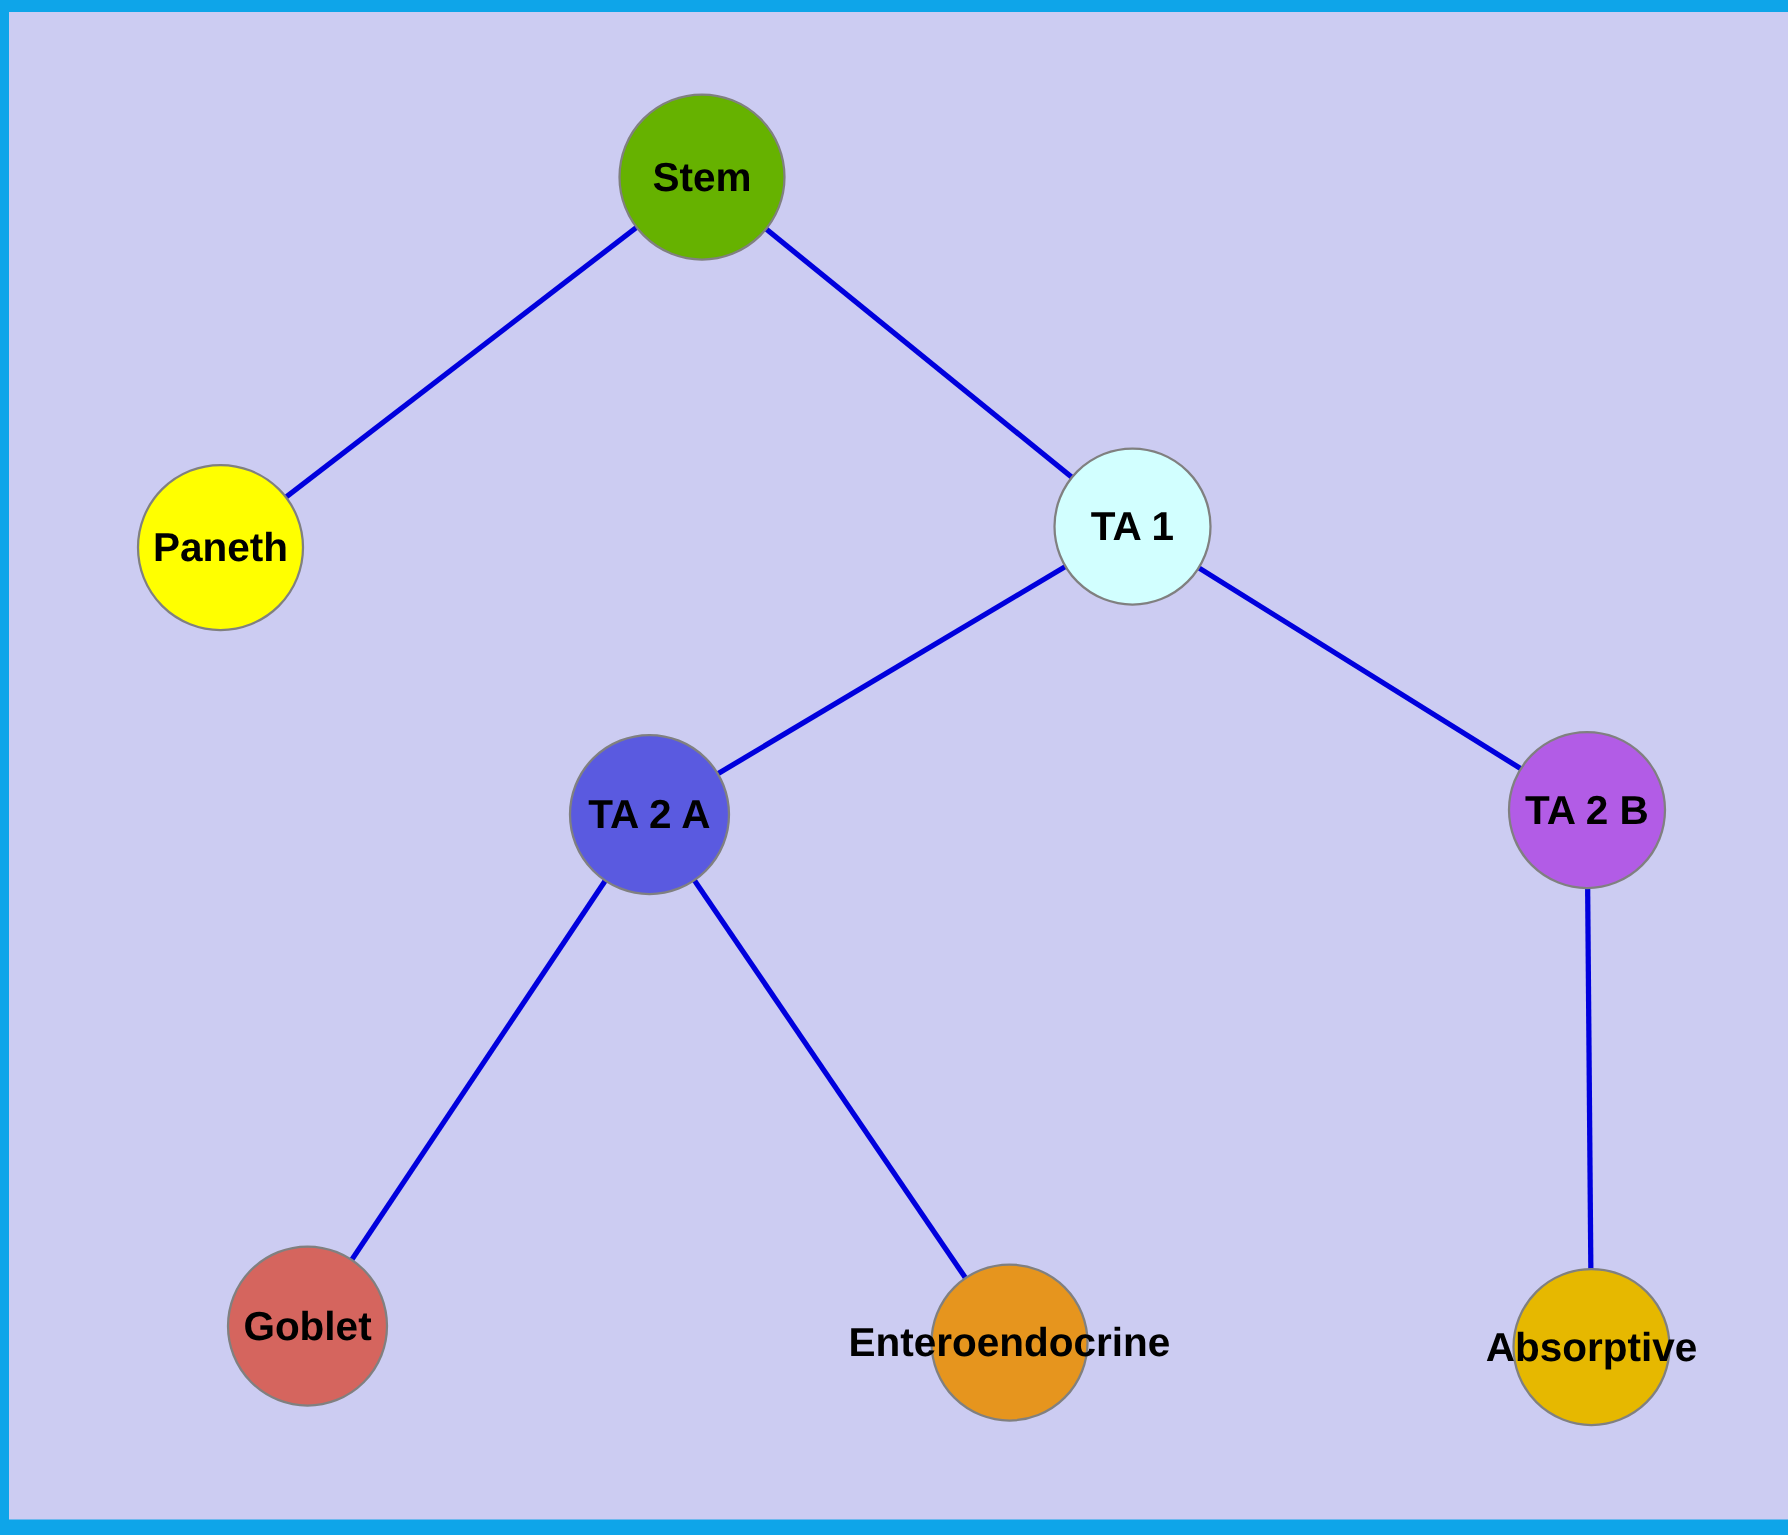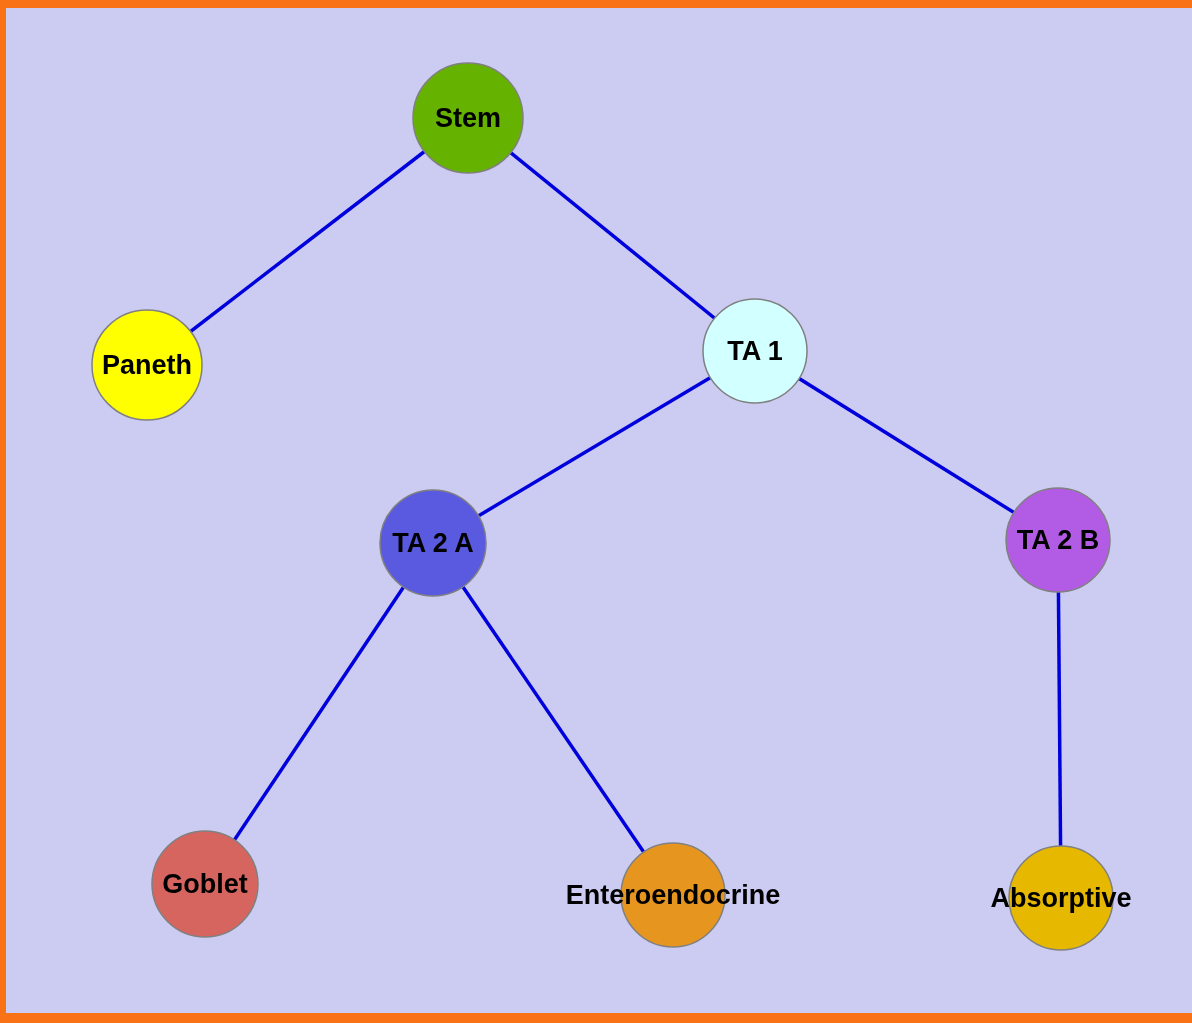--- a/index.html
+++ b/index.html
@@ -5,21 +5,21 @@
   html, body {
     margin: 0;
     padding: 0;
     background: #ffffff;
     font-family: "Liberation Sans", sans-serif;
   }
   .page {
     position: relative;
     width: 1192px;
     height: 1023px;
-    background: #f97316;
+    background: #0ea5e9;
     overflow: hidden;
   }
   svg.diagram {
     position: absolute;
     left: 0;
     top: 0;
     display: block;
   }
   .node-label {
     font-family: "Liberation Sans", sans-serif;

